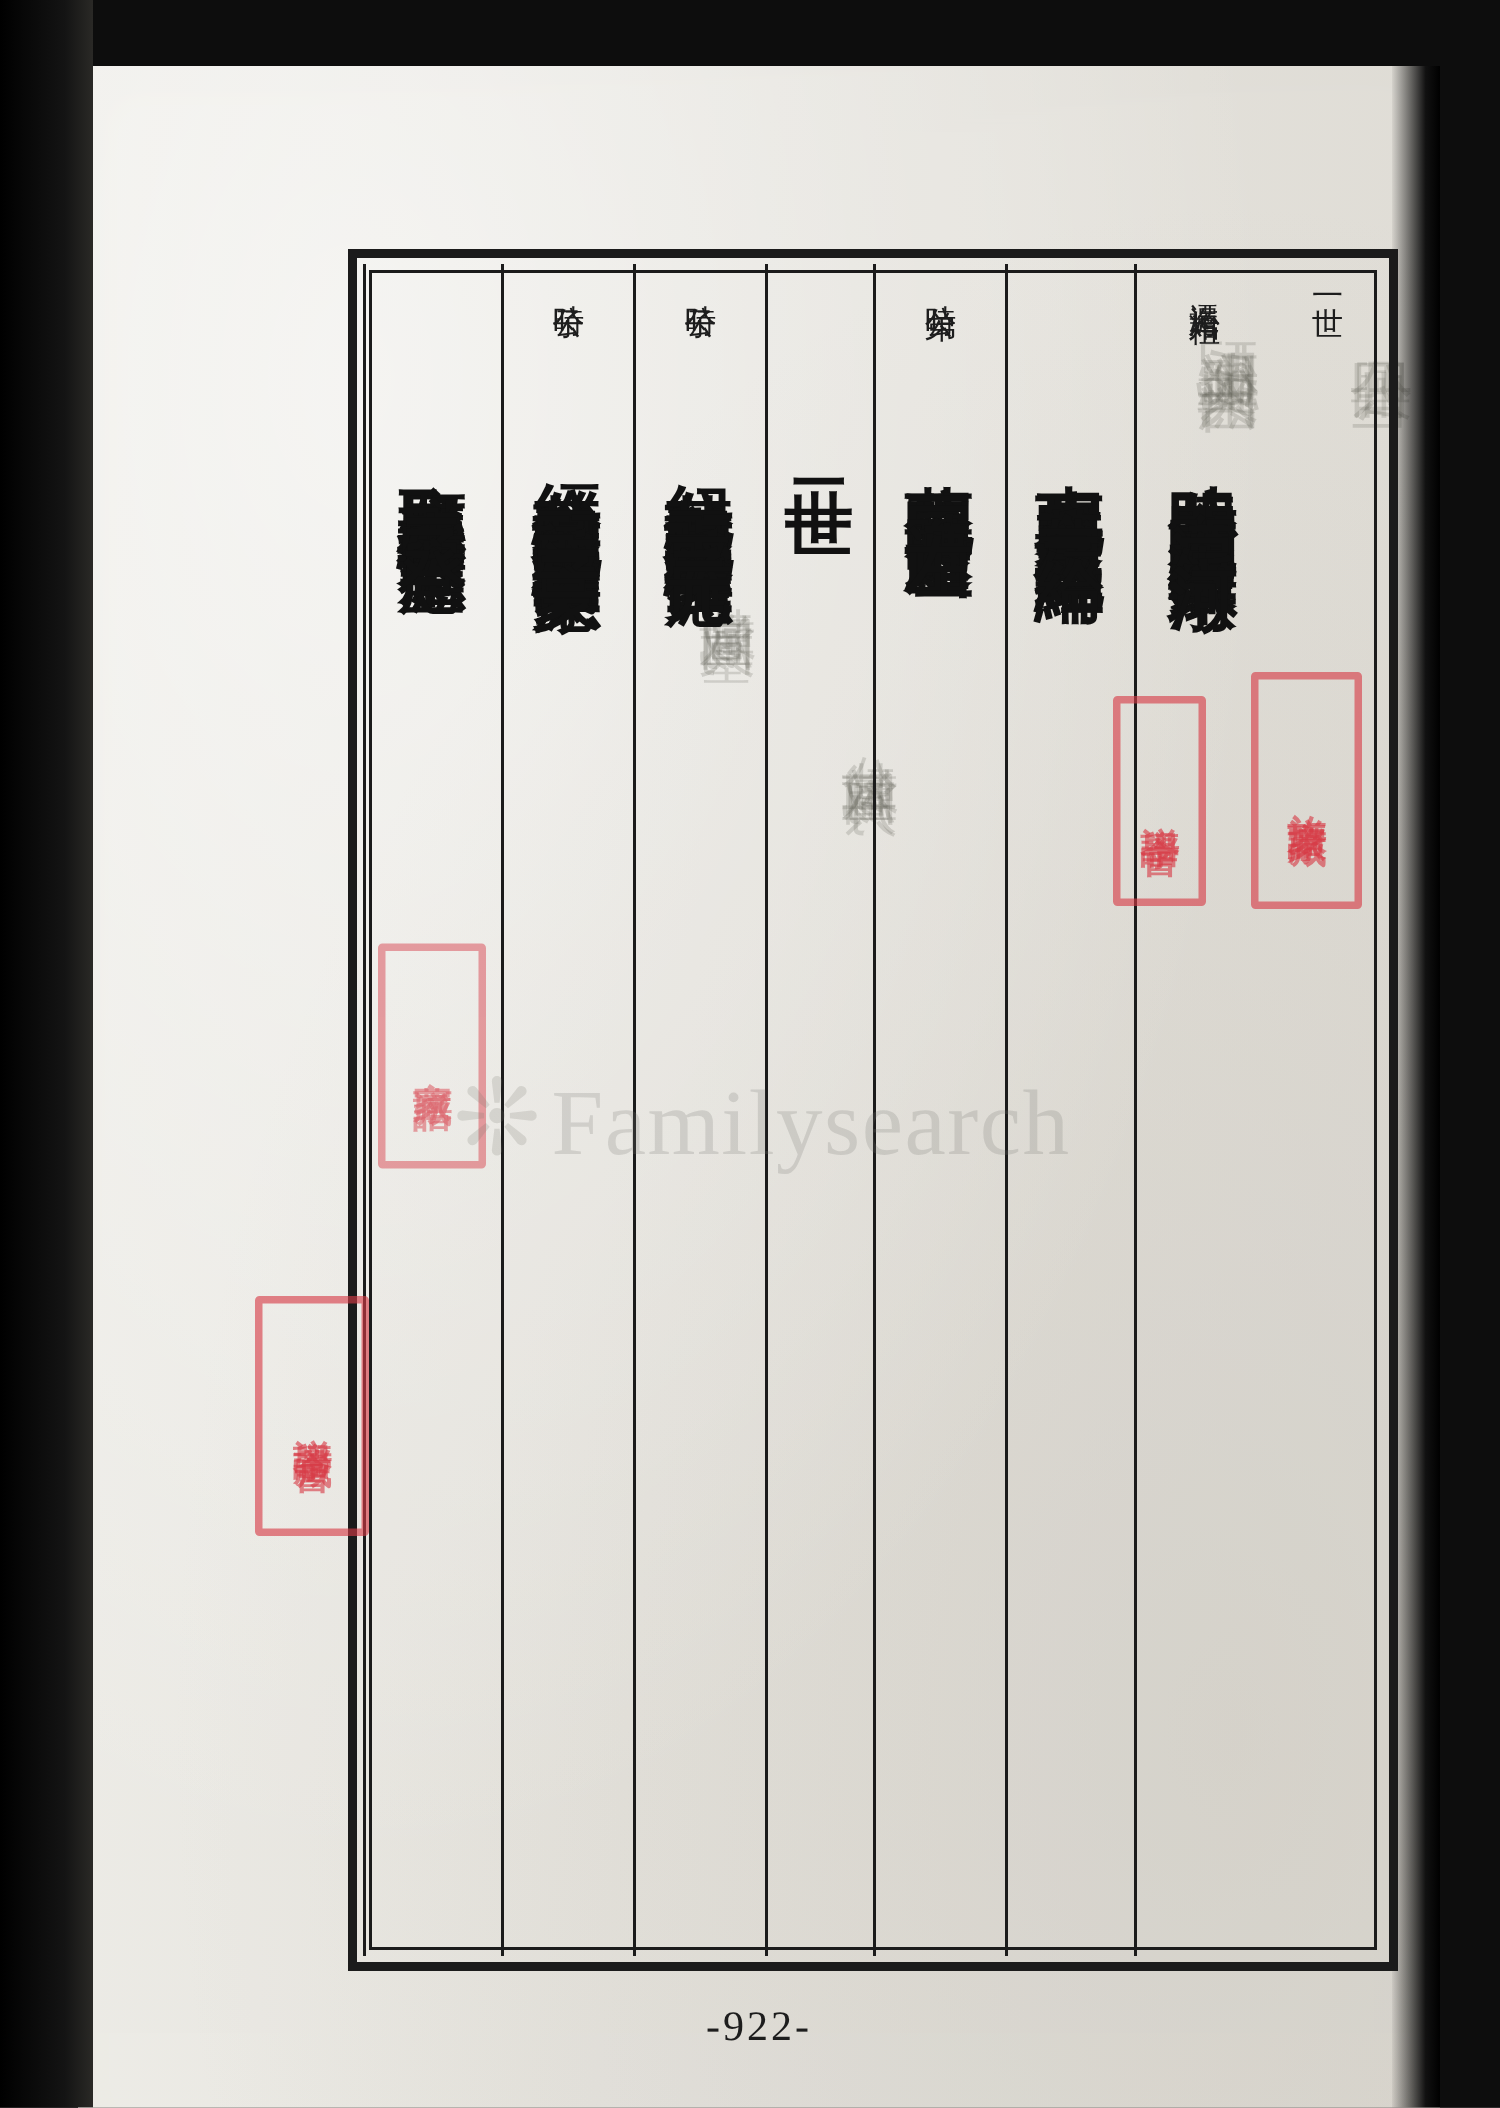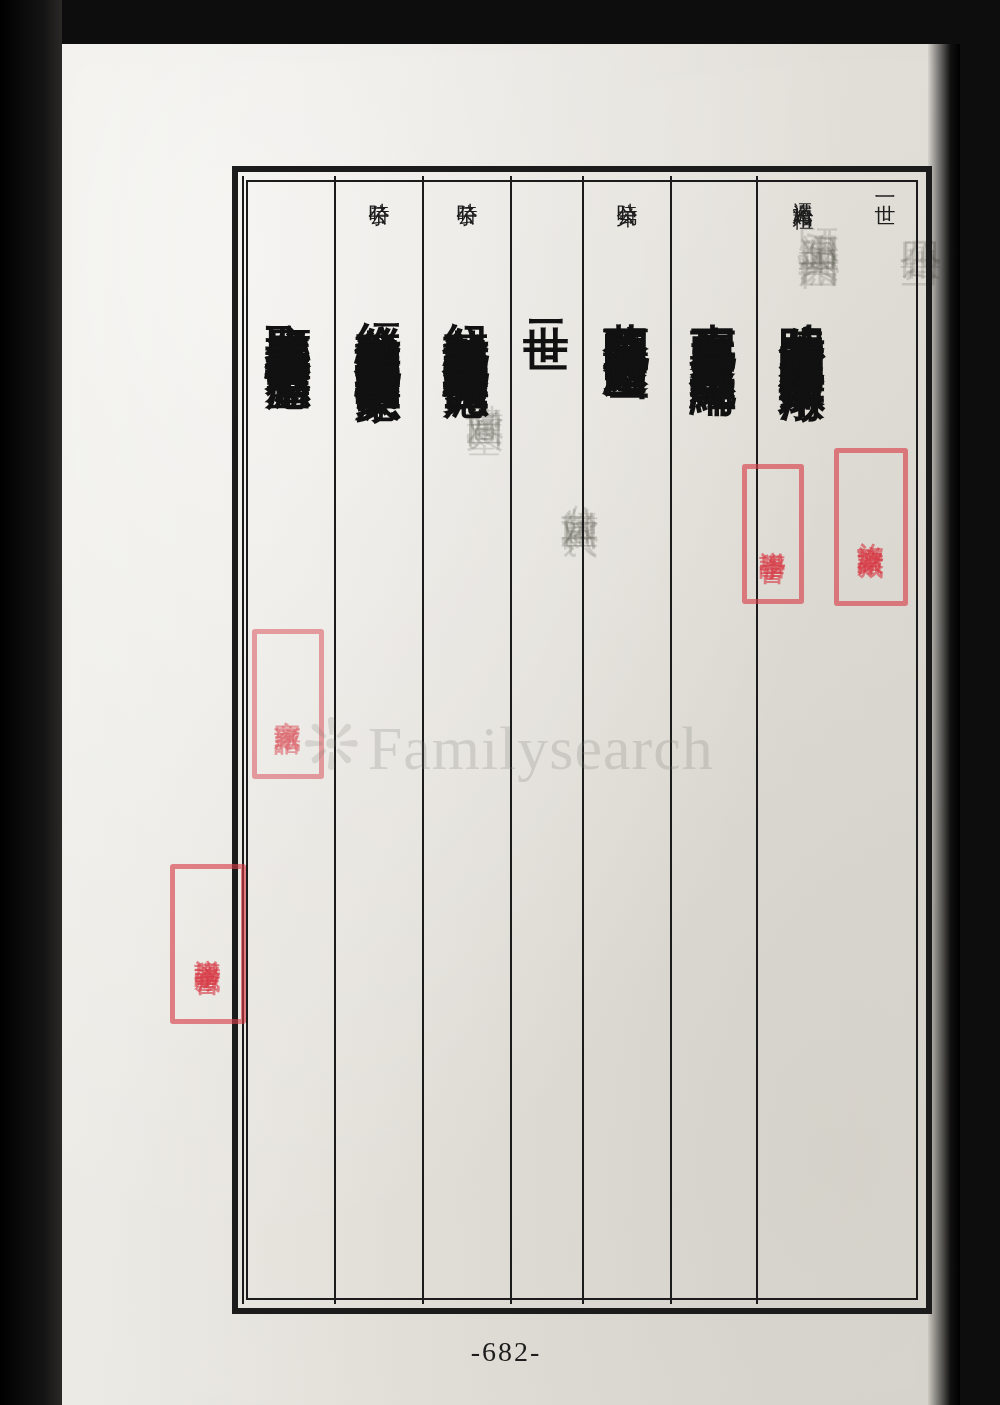--- a/index.html
+++ b/index.html
@@ -265,17 +265,17 @@
 
     <div class="seal" id="seal-1">譜學會</div>
     <div class="seal" id="seal-2">族譜家藏</div>
     <div class="seal" id="seal-3">譜學藏會</div>
     <div class="seal" id="seal-4">家藏譜</div>
 
     <div id="watermark">
       <span class="wm-logo">❊</span><span>Familysearch</span>
     </div>
 
-    <div id="page-number">-682-</div>
+    <div id="page-number">-922-</div>
   </div>
 
   <div id="gutter-left"></div>
 </div>
 
 </body></html>

